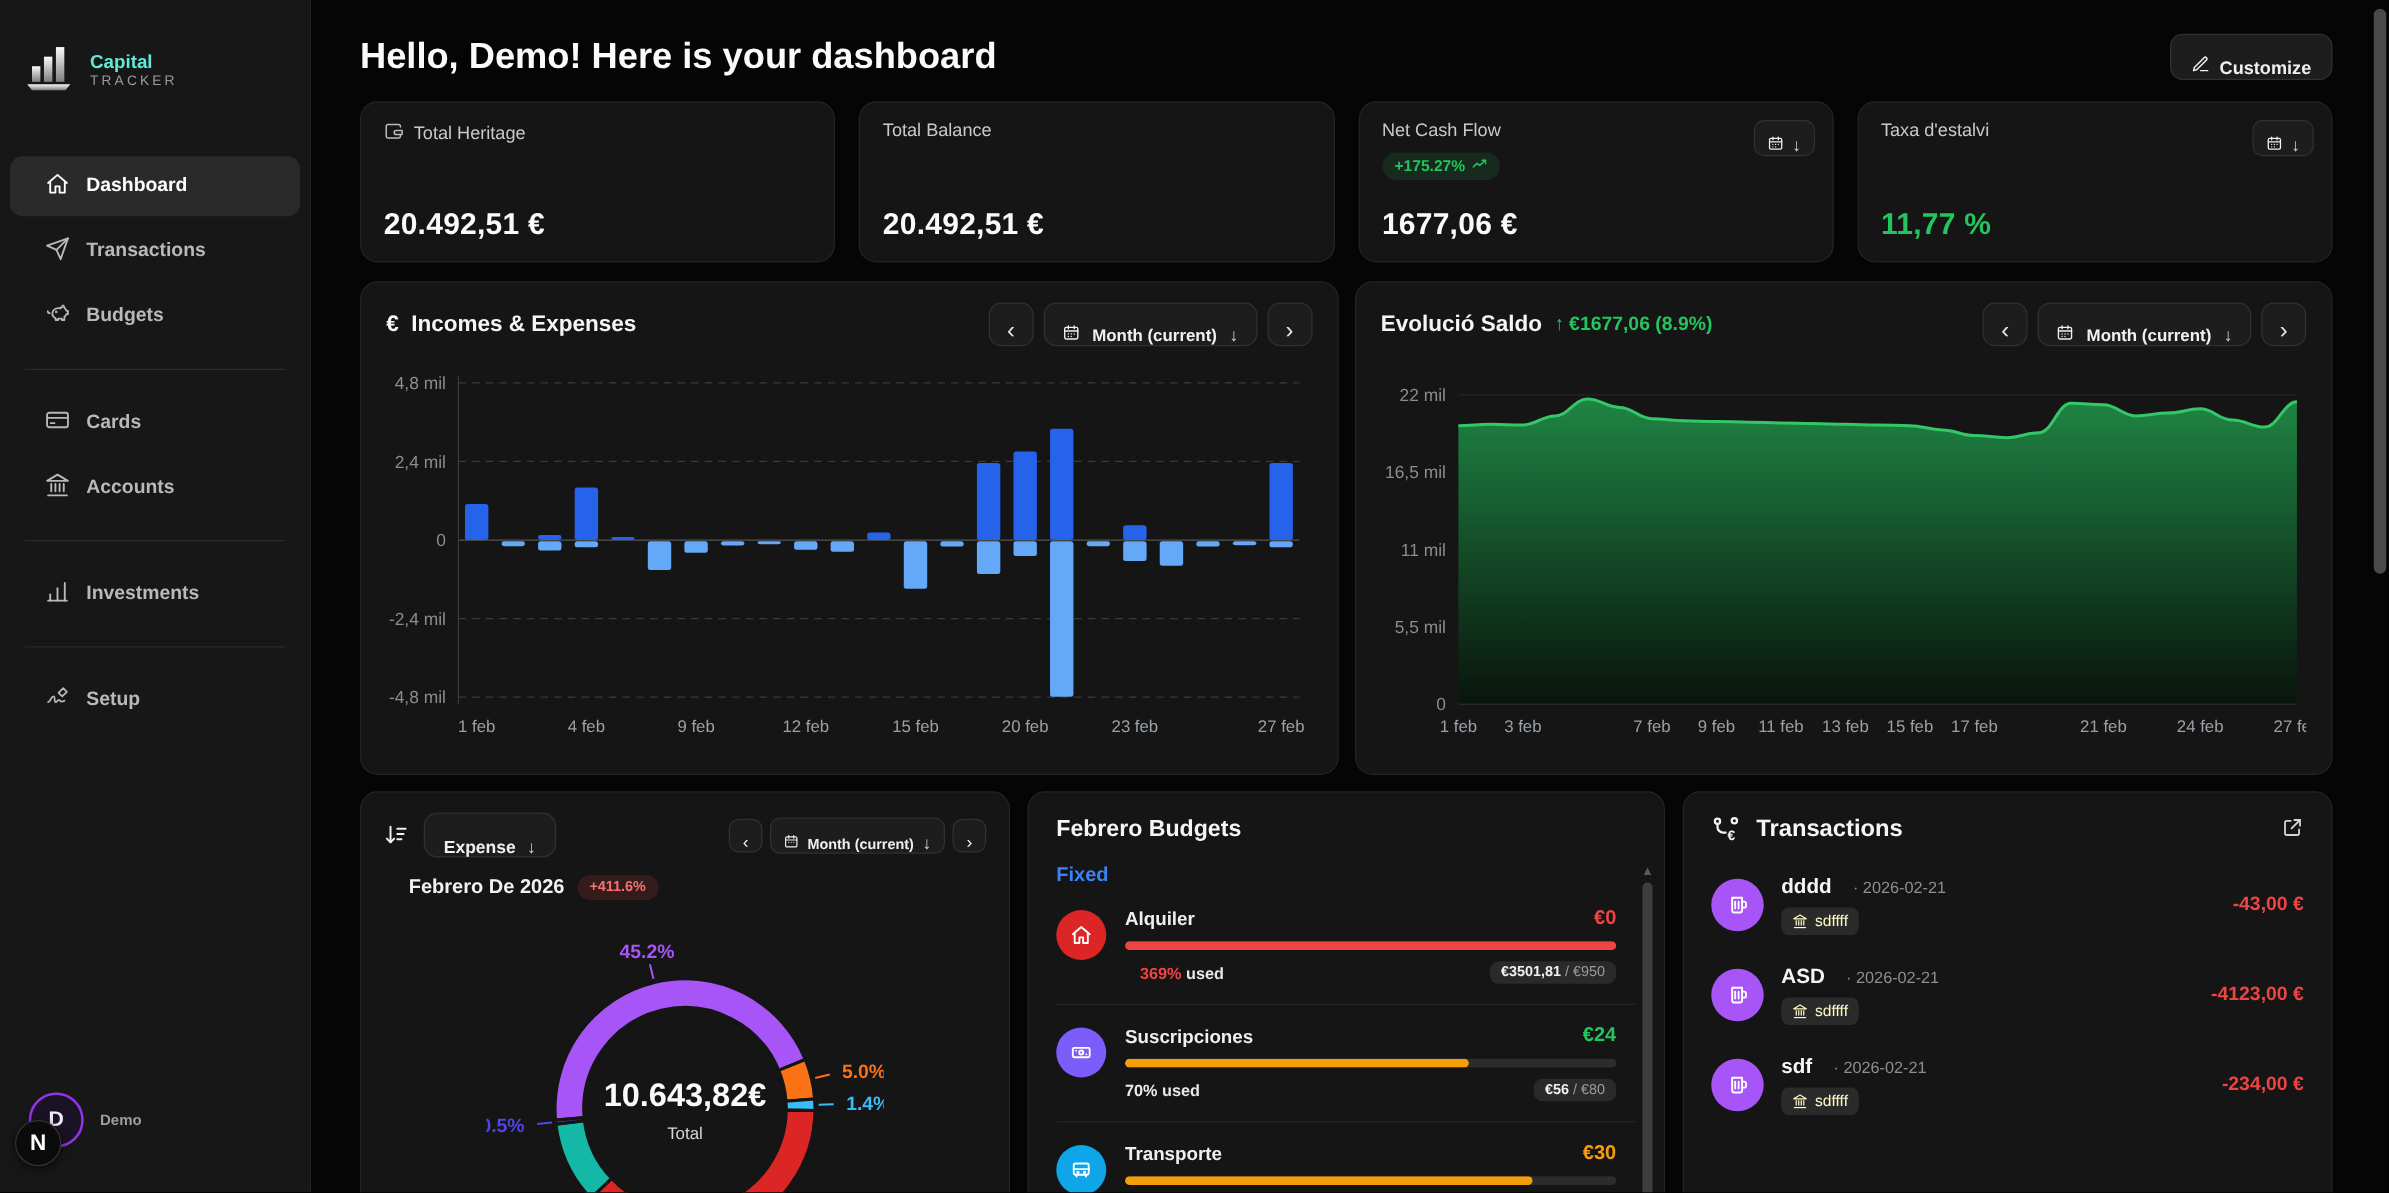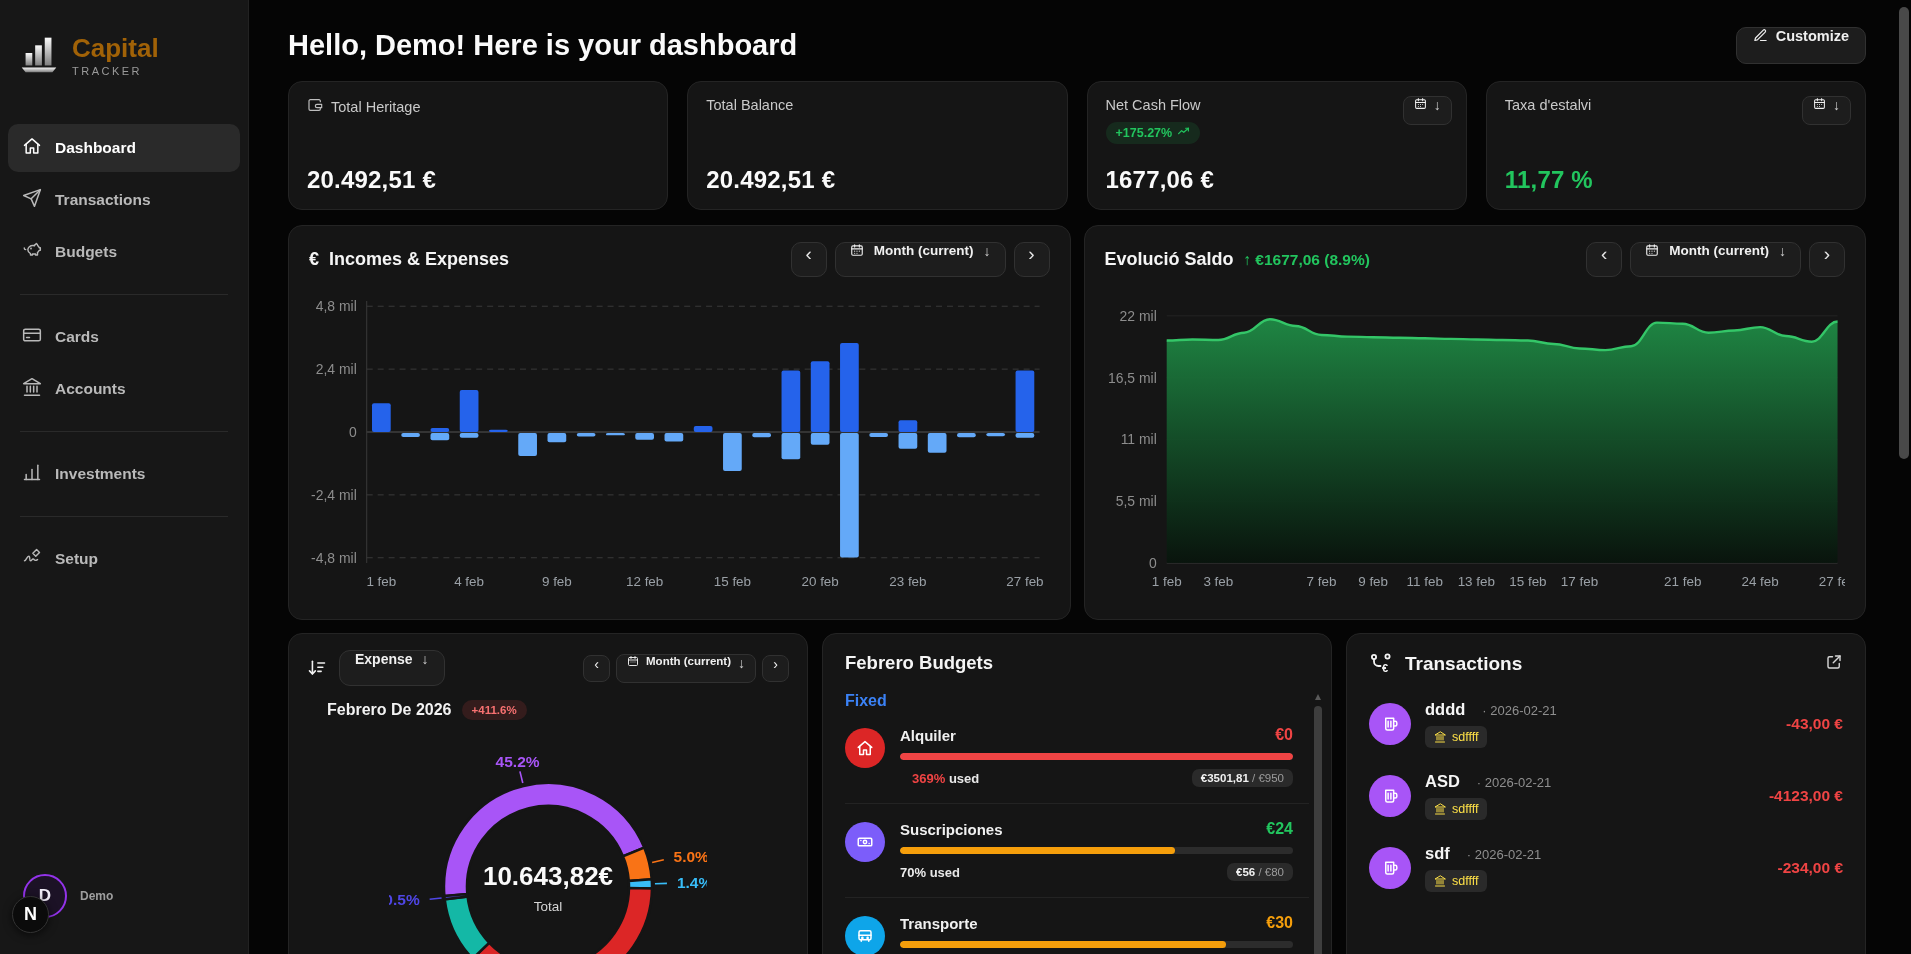--- a/index.html
+++ b/index.html
@@ -3,38 +3,38 @@
 <meta charset="utf-8">
 <style>
   * { margin:0; padding:0; box-sizing:border-box; }
   html,body { background:#000; }
   body { font-family:"Liberation Sans","DejaVu Sans",sans-serif; }
   .app { position:relative; width:1911px; height:954px; overflow:hidden; background:#050505; color:#e8e8e8; }
 
   
   .sidebar { position:absolute; left:0; top:0; width:249px; height:954px; background:#171717; border-right:1px solid #222; }
   .logo { display:flex; align-items:center; gap:10px; padding:30px 0 0 16px; }
-  .logo-text .t1 { font-size:26px; font-weight:800; color:#a16207; }
+  .logo-text .t1 { font-size:15px; font-weight:800; color:#5eead4; }
   .logo-text .t2 { font-size:11px; letter-spacing:2.5px; color:#9a9a9a; margin-top:1px; }
   .nav { margin-top:44px; padding:0 8px; }
-  .nav-item { display:flex; align-items:center; gap:13px; height:48px; margin-bottom:4px; padding:0 14px; border-radius:10px; color:#b9b9b9; cursor:pointer; }
+  .nav-item { display:flex; align-items:center; gap:13px; height:48px; margin-bottom:4px; padding:0 28px; border-radius:10px; color:#b9b9b9; cursor:pointer; }
   .nav-item svg { width:20px; height:20px; flex:none; }
   .nav-item .nav-label { font-size:15.5px; font-weight:600; }
   .nav-item.active { background:#2a2a2a; color:#fff; }
   .nav-div { height:1px; background:#2a2a2a; margin:18px 12px 18px 12px; }
   .side-user { position:absolute; left:23px; top:874px; display:flex; align-items:center; gap:13px; }
   .avatar { width:44px; height:44px; border-radius:50%; background:#1c1226; border:2px solid #9333ea; color:#efeaf6; font-weight:800; font-size:17px; display:flex; align-items:center; justify-content:center; }
   .user-name { font-size:12px; font-weight:600; color:#9e9e9e; }
   .n-badge { position:absolute; left:12px; top:896px; width:37px; height:37px; border-radius:50%; background:#0b0b0b; border:1px solid #333; color:#fff; font-size:18px; font-weight:700; display:flex; align-items:center; justify-content:center; box-shadow:0 2px 8px rgba(0,0,0,.6); }
 
   
   .main { position:absolute; left:249px; top:0; width:1662px; height:953px; padding:27px 45px 0 39px; background:#050505; }
   .topbar { display:flex; align-items:center; justify-content:space-between; }
   .page-title { font-size:29px; font-weight:800; color:#fafafa; }
-  .btn { display:inline-flex; align-items:flex-start; gap:8px; background:#1d1d1d; border:1px solid #313131; border-radius:10px; color:#f0f0f0; cursor:pointer; }
+  .btn { display:inline-flex; align-items:flex-end; gap:8px; background:#1d1d1d; border:1px solid #313131; border-radius:10px; color:#f0f0f0; cursor:pointer; }
   .customize-btn { height:37px; padding:0 16px; font-size:14.5px; font-weight:600; }
   .customize-btn svg { width:15px; height:15px; }
 
   .stats { display:grid; grid-template-columns:repeat(4,1fr); gap:19px; margin-top:17px; }
   .card { background:#151515; border:1px solid #242424; border-radius:14px; }
   .stat-card { height:129px; padding:15px 18px; display:flex; flex-direction:column; position:relative; }
   .stat-title { display:flex; align-items:center; gap:8px; font-size:14.5px; color:#c9c9c9; }
   .stat-title svg { width:16px; height:16px; color:#bdbdbd; }
   .stat-badge { margin-top:9px; align-self:flex-start; display:inline-flex; align-items:center; gap:5px; background:rgba(34,197,94,.12); color:#22c55e; font-size:12.5px; font-weight:700; padding:3px 10px; border-radius:999px; }
   .stat-badge svg { width:13px; height:13px; }
@@ -101,21 +101,21 @@
   .t-title { font-size:19px; font-weight:800; color:#f5f5f5; }
   .ext-link { margin-left:auto; cursor:pointer; }
   .ext-link svg { width:18px; height:18px; color:#d6d6d6; }
   .t-row { display:flex; align-items:center; gap:14px; margin-top:24px; }
   .t-avatar { width:42px; height:42px; border-radius:50%; background:#a855f7; flex:none; display:flex; align-items:center; justify-content:center; color:#fff; }
   .t-avatar svg { width:19px; height:19px; }
   .t-mid { min-width:0; }
   .t-name-row { display:flex; align-items:baseline; gap:17px; }
   .t-name { font-size:16.5px; font-weight:800; color:#f5f5f5; }
   .t-date { font-size:13px; color:#8f8f8f; }
-  .t-badge { display:inline-flex; align-items:center; gap:6px; background:#2a2a2a; border-radius:6px; padding:4px 9px; margin-top:7px; font-size:12.5px; color:#fde047; }
+  .t-badge { display:inline-flex; align-items:center; gap:6px; background:#2a2a2a; border-radius:6px; padding:4px 9px; margin-top:7px; font-size:12.5px; color:#fef9c3; }
   .t-badge svg { width:12px; height:12px; }
   .t-amount { margin-left:auto; font-size:15.5px; font-weight:800; color:#ef4444; white-space:nowrap; }
 
   .page-scroll { position:absolute; right:2px; top:7px; width:10px; height:452px; background:#494949; border-radius:5px; }
   .tick { fill:#9aa0a6; font-size:13.5px; font-family:"Liberation Sans",sans-serif; }
   .ylab { fill:#8d8d8d; font-size:14px; font-family:"Liberation Sans",sans-serif; }
 </style>
 </head>
 <body>
 

